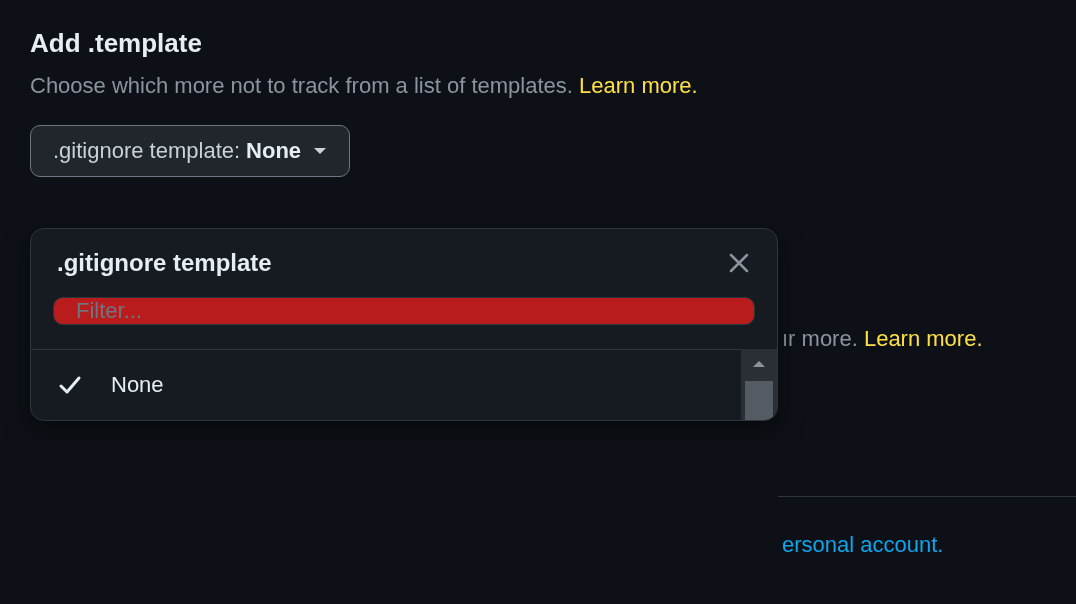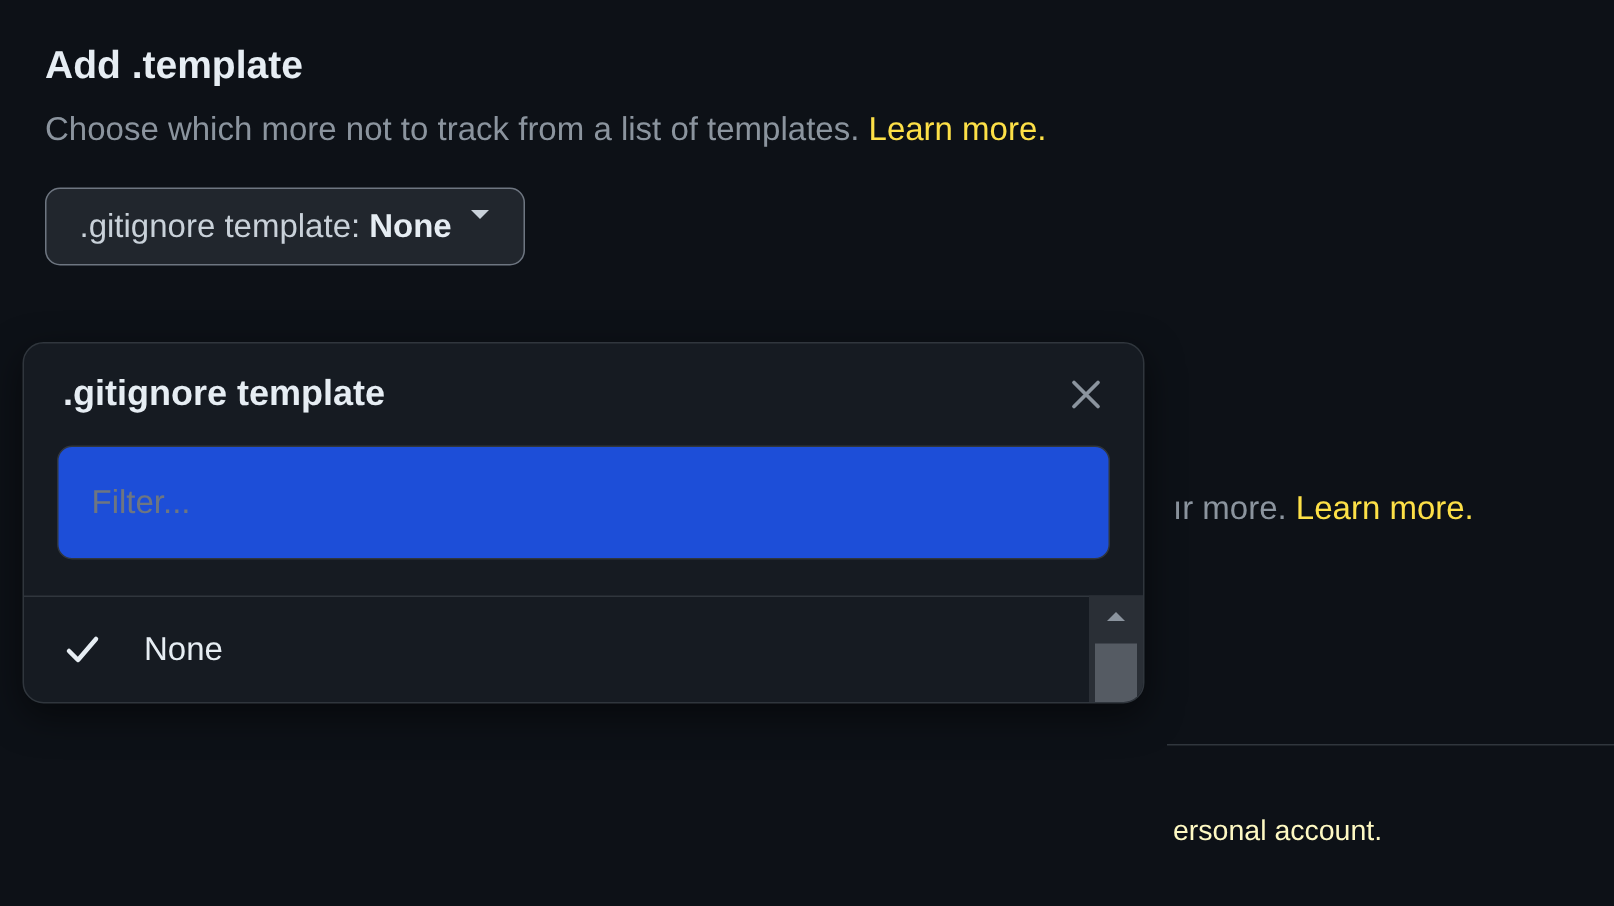--- a/index.html
+++ b/index.html
@@ -27,21 +27,21 @@
       font-size: 22px;
       color: #8b949e;
       margin-bottom: 26px;
     }
     .link {
       color: #fde047;
       cursor: pointer;
     }
     .dropdown-button {
       display: inline-flex;
-      align-items: flex-start;
+      align-items: center;
       background-color: #21262d;
       border: 1px solid #6e7681;
       border-radius: 10px;
       padding: 12px 22px;
       font-size: 22px;
       color: #c9d1d9;
       cursor: pointer;
       gap: 6px;
     }
     .dropdown-button-label {
@@ -51,21 +51,21 @@
       font-weight: 600;
       color: #e6edf3;
     }
     .caret-icon {
       display: inline-flex;
       margin-left: 6px;
     }
     .popup {
       position: absolute;
       top: 228px;
-      left: 15px;
+      left: 30px;
       width: 748px;
       background-color: #161b22;
       border: 1px solid #30363d;
       border-radius: 14px;
       box-shadow: 0 8px 24px rgba(0,0,0,0.5);
       overflow: hidden;
     }
     .popup-header {
       display: flex;
       align-items: center;
@@ -82,24 +82,24 @@
       color: #8b949e;
       display: flex;
       align-items: center;
       justify-content: center;
     }
     .popup-filter-wrap {
       padding: 0 22px 24px 22px;
     }
     .filter-input {
       width: 100%;
-      background-color: #1d4ed8;
+      background-color: #b91c1c;
       border: 1px solid #30363d;
       border-radius: 10px;
-      padding: 24px 22px;
+      padding: 0 22px;
       font-size: 22px;
       color: #c9d1d9;
       outline: none;
     }
     .filter-input::placeholder {
       color: #6e7681;
     }
     .popup-list {
       position: relative;
     }
@@ -151,24 +151,24 @@
     .background-hr {
       position: absolute;
       top: 496px;
       left: 778px;
       right: 0;
       border: none;
       border-top: 1px solid #30363d;
     }
     .background-text-2 {
       position: absolute;
-      top: 544px;
+      top: 532px;
       left: 782px;
-      font-size: 19px;
-      color: #fef9c3;
+      font-size: 22px;
+      color: #0ea5e9;
       white-space: nowrap;
     }
   </style>
 </head>
 <body>
 
 
 
 <h2 class="section-title">Add .template</h2>
 

